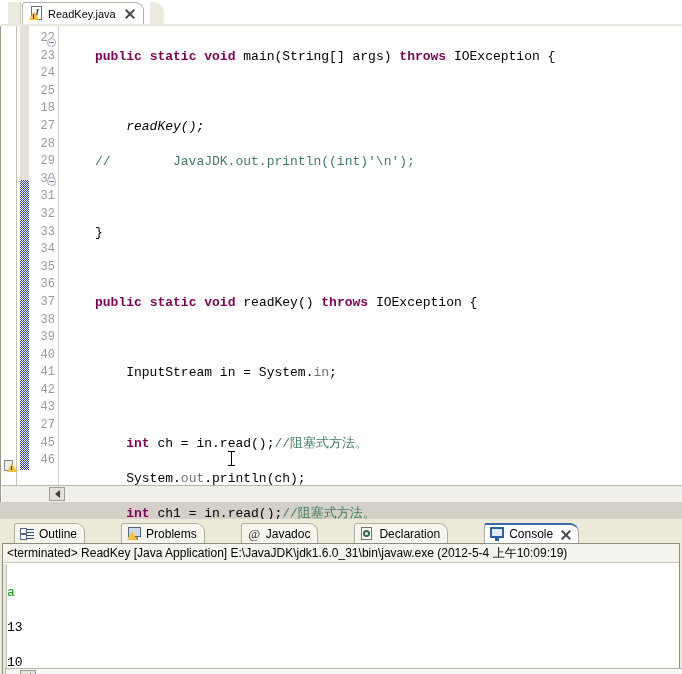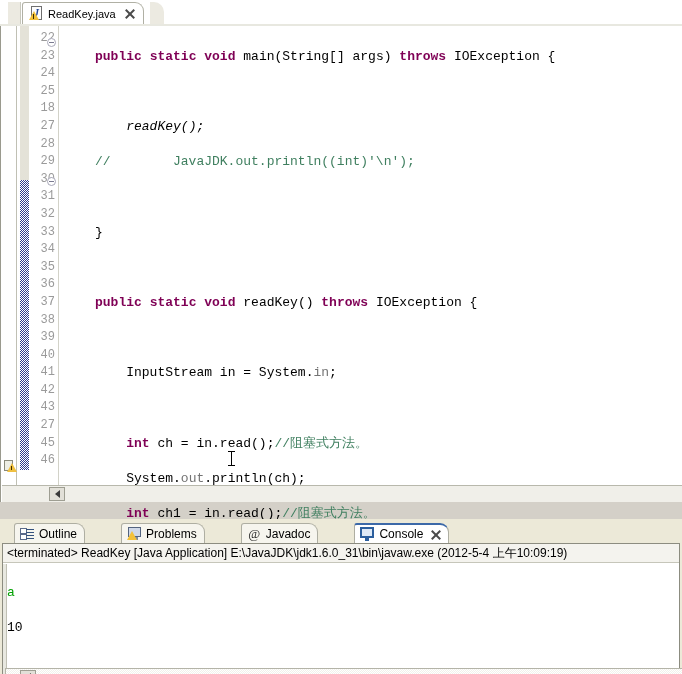--- a/index.html
+++ b/index.html
@@ -592,38 +592,46 @@
             <span class="warn"></span>
         </span>
         <span class="vlabel">Problems</span>
       </div>
 
       <div class="view-tab">
         <span class="vicon ic-javadoc">@</span>
         <span class="vlabel">Javadoc</span>
       </div>
 
+      <div class="view-tab">
+        <span class="vicon ic-decl">
+          <span class="pg"></span>
+            <span class="mark"></span>
+        </span>
+        <span class="vlabel">Declaration</span>
+      </div>
 
       <div class="view-tab active">
         <span class="vicon ic-console">
           <span class="mon"></span>
             <span class="stand"></span>
         </span>
         <span class="vlabel">Console</span>
         <span class="vclose"></span>
       </div>
 
     </div>
 
     <div class="console-body">
       <div class="console-header">&lt;terminated&gt; ReadKey [Java Application] E:\JavaJDK\jdk1.6.0_31\bin\javaw.exe (2012-5-4 上午10:09:19)</div>
       <div class="console-vsep"></div>
 
       <div class="console-out">
 <div><span class="green">a</span></div>
+<div><span>13</span></div>
 <div><span>10</span></div>
 
 
       </div>
 
       <div class="console-hscroll">
         <div class="thumb">
           <span class="arrow-l"></span>
         </div>
       </div>

